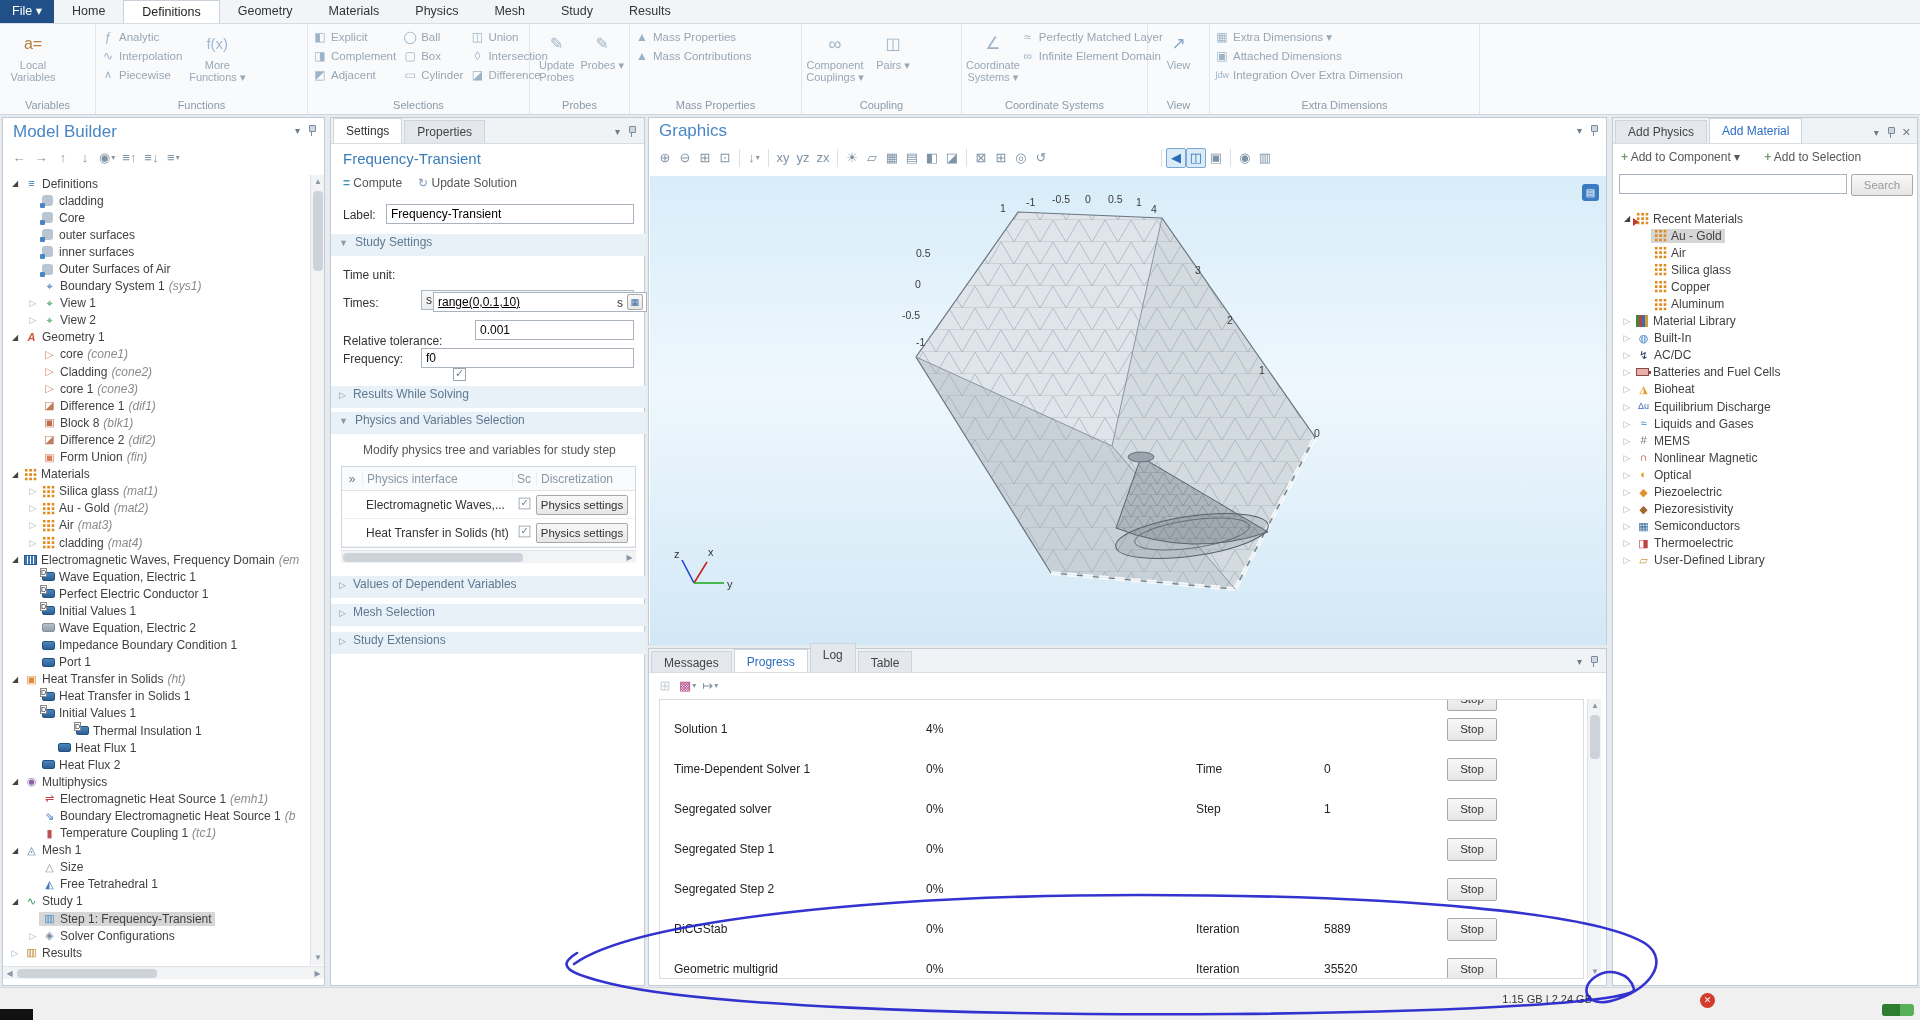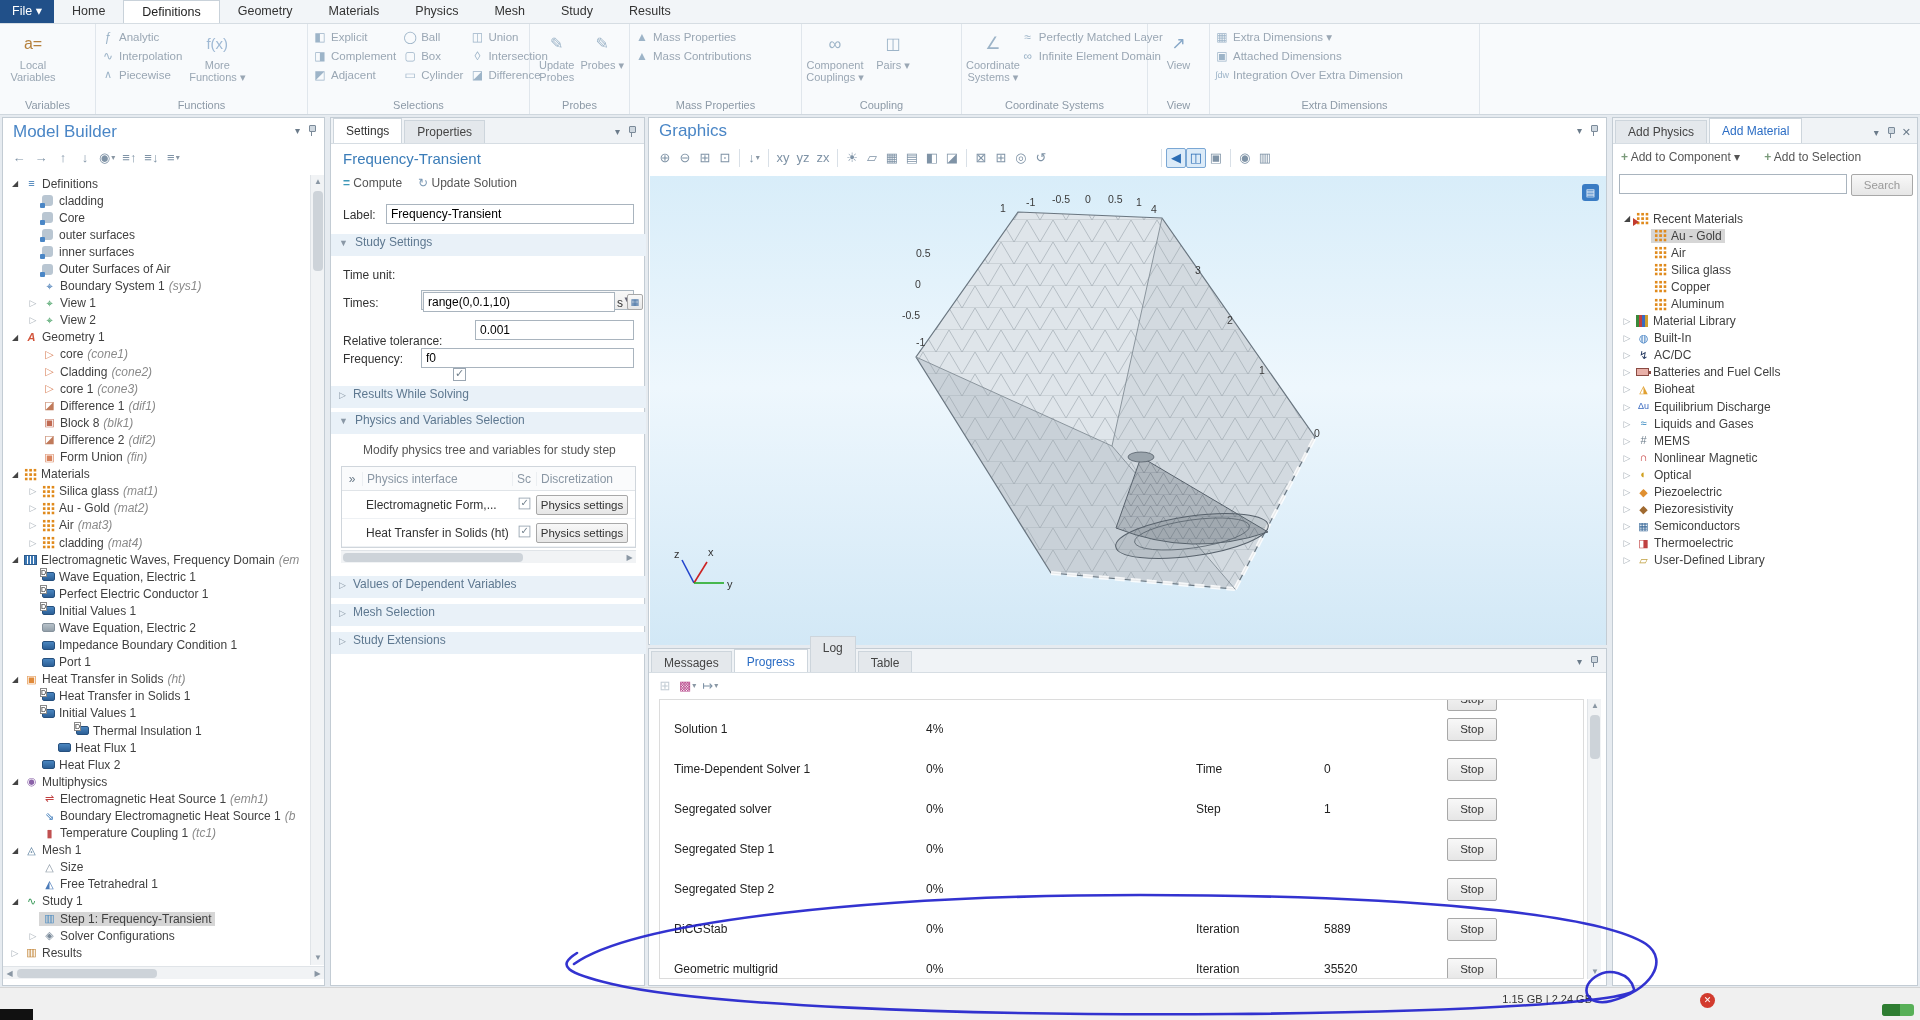--- a/index.html
+++ b/index.html
@@ -653,42 +653,42 @@
   <div class="abs" style="left:12px;top:58px;display:flex;gap:16px;align-items:center;">
     <span style="color:#555;"><b style="color:#3f98b8;">=</b> <span>Compute</span></span>
     <span style="color:#555;"><span style="color:#7a98b4;">↻</span> <span>Update Solution</span></span>
   </div>
   <div class="abs" style="left:12px;top:90px;">Label:</div>
   <input class="inp abs" style="left: 55px; top: 86px; width: 248px;" value="Frequency-Transient">
   <div class="sect abs" style="left:0;top:116px;width:315px;"><span class="sarr">▼</span><span>Study Settings</span></div>
   <div class="abs" style="left:12px;top:150px;">Time unit:</div>
   <div class="combo abs" style="left:90px;top:146px;width:213px;">s</div>
   <div class="abs" style="left:12px;top:178px;">Times:</div>
-  <input class="inp abs" style="left: 92px; top: 174px; width: 192px;" value="range(0,0.1,10)">
+  <input class="inp abs" style="left: 102px; top: 174px; width: 214px; text-decoration: underline;" value="range(0,0.1,10)">
   <div class="abs" style="left:286px;top:178px;">s</div>
   <div class="btn abs" style="left:296px;top:176px;width:16px;height:16px;line-height:14px;font-size:9px;color:#3a6aa0;">▦</div>
   <div class="abs" style="left:12px;top:206px;margin-top:10px;">Relative tolerance:</div>
   <span class="cb checked abs" style="left:122px;top:204px;"></span>
   <input class="inp abs" style="left: 144px; top: 202px; width: 159px;" value="0.001">
   <div class="abs" style="left:12px;top:234px;">Frequency:</div>
   <input class="inp abs" style="left: 90px; top: 230px; width: 213px;" value="f0">
   <div class="sect abs" style="left:0;top:268px;width:315px;"><span class="sarr">▷</span><span>Results While Solving</span></div>
   <div class="sect abs" style="left:0;top:294px;width:315px;"><span class="sarr">▼</span><span>Physics and Variables Selection</span></div>
   <span class="cb abs" style="left:12px;top:324px;"></span>
   <div class="abs" style="left:32px;top:325px;color:#555;">Modify physics tree and variables for study step</div>
   <div class="abs" id="phys-table" style="left:10px;top:348px;width:295px;height:82px;border:1px solid #d0d6dc;background:#fff;">
       <div style="display: flex; height: 24px; background: rgb(250, 251, 252); border-bottom: 1px solid rgb(224, 228, 232); color: rgb(138, 151, 164); align-items: center;">
         <div style="width: 20px; text-align: center; color: rgb(107, 123, 137);">»</div>
         <div style="padding-left: 4px; width: 150px; border-left: 1px solid rgb(236, 239, 242); overflow: hidden;">Physics interface</div>
         <div style="padding-left: 4px; width: 24px; border-left: 1px solid rgb(236, 239, 242); overflow: hidden;">Sc</div>
         <div style="padding-left: 4px; width: 99px; border-left: 1px solid rgb(236, 239, 242); overflow: hidden;">Discretization</div>
       </div>
       <div style="display: flex; height: 28px; align-items: center; border-bottom: 1px solid rgb(238, 241, 244);">
         <div style="width: 20px;"></div>
-        <div style="width: 150px; padding-left: 4px; overflow: hidden; white-space: nowrap;">Electromagnetic Form,...</div>
+        <div style="width: 150px; padding-left: 4px; overflow: hidden; white-space: nowrap;">Electromagnetic Waves,...</div>
         <div style="width: 24px; text-align: center;"><span class="cb checked" style="transform: scale(0.9);"></span></div>
         <div class="btn" style="width: 92px; height: 20px; line-height: 18px;">Physics settings</div>
       </div>
       <div style="display: flex; height: 28px; align-items: center; border-bottom: 1px solid rgb(238, 241, 244);">
         <div style="width: 20px;"></div>
         <div style="width: 150px; padding-left: 4px; overflow: hidden; white-space: nowrap;">Heat Transfer in Solids (ht)</div>
         <div style="width: 24px; text-align: center;"><span class="cb checked" style="transform: scale(0.9);"></span></div>
         <div class="btn" style="width: 92px; height: 20px; line-height: 18px;">Physics settings</div>
       </div>
     </div>
@@ -787,21 +787,21 @@
       </div>
     <div class="abs" style="left:932px;top:8px;width:17px;height:17px;background:#3a7cc4;border-radius:3px;color:#fff;text-align:center;line-height:17px;font-size:10px;">▤</div>
   </div>
 </div>
 
 <div class="panel" id="prog-panel" style="left:648px;top:648px;width:959px;height:338px;">
   <div class="tabstrip" id="prog-tabs" style="height:24px;">
 
   <div class="dtab" style="height: 21px;">Messages</div>
       <div class="dtab active" style="height: 23px;">Progress</div>
-      <div class="dtab" style="height: 36px;">Log</div>
+      <div class="dtab" style="height: 29px;">Log</div>
       <div class="dtab" style="height: 21px;">Table</div>
       <div class="hicons" style="right:8px;top:7px;">
       <span>▾</span>
       <span class="pin"></span>
     </div>
     </div>
   <div class="abs" id="prog-toolbar" style="left:6px;top:27px;display:flex;gap:2px;align-items:center;">
       <div class="ticon disabled">⊞</div>
       <div class="ticon" style="color: rgb(184, 73, 140);">▩<span class="tcaret">▾</span></div>
       <div class="ticon">↦<span class="tcaret">▾</span></div>

